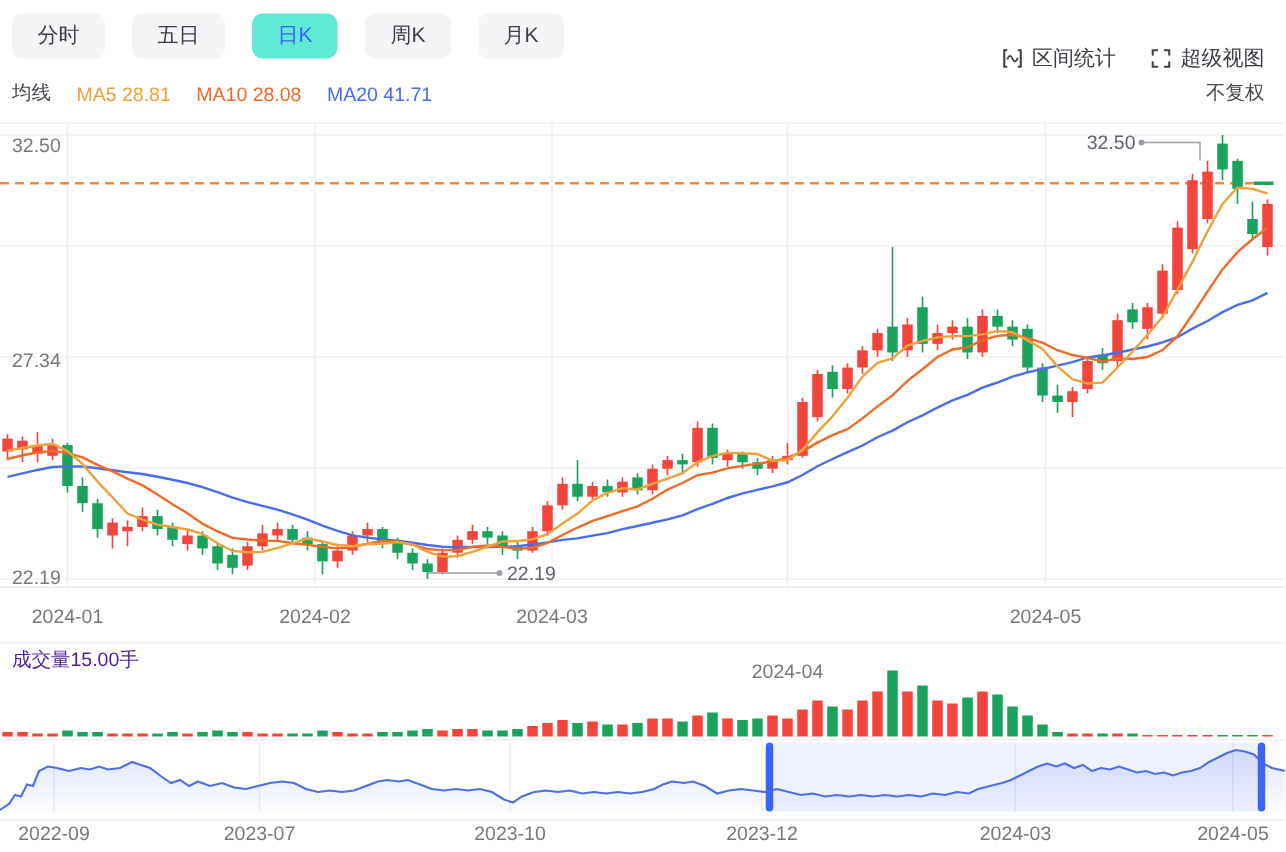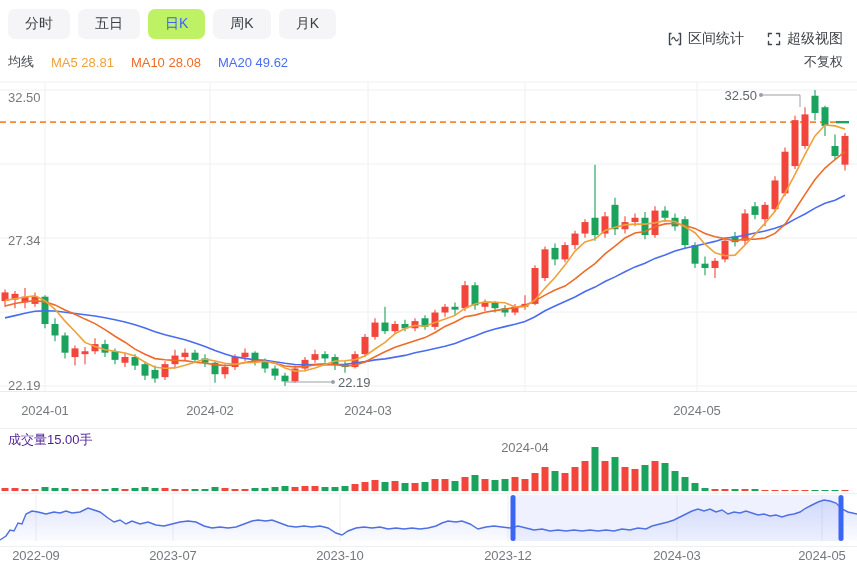--- a/index.html
+++ b/index.html
@@ -1,21 +1,21 @@
 <!DOCTYPE html>
 <html><head>
 <meta charset="utf-8">
 <style>
   html,body{margin:0;padding:0;background:#fff;}
   .app{position:relative;width:857px;height:568px;background:#fff;overflow:hidden;
        font-family:"Liberation Sans","DejaVu Sans",sans-serif;color:#33373d;}
-  .tabs{position:absolute;left:8px;top:9px;display:flex;gap:8px;justify-content:center;}
+  .tabs{position:absolute;left:8px;top:9px;display:flex;gap:18px;justify-content:center;}
   .tab{display:inline-flex;align-items:center;justify-content:center;height:30px;padding:0 17px;
        border-radius:7px;background:#f5f5f7;color:#3a3f45;font-size:14px;cursor:pointer;white-space:nowrap;}
-  .tab.selected{background:#bef264;color:#3d63f5;}
+  .tab.selected{background:#5eead4;color:#3d63f5;}
   .actions{position:absolute;right:14px;top:14px;display:flex;gap:22px;align-items:center;font-size:14px;color:#3a3f45;margin-top:16px;}
   .action{display:inline-flex;align-items:center;gap:5px;cursor:pointer;}
   .action svg{display:block;}
   .legend{position:absolute;left:8px;top:53px;font-size:13px;display:flex;gap:17px;align-items:center;}
   .legend .t{color:#44484e;}
   .adjust{position:absolute;right:14px;top:53px;font-size:13px;color:#44484e;cursor:pointer;}
   .svgabs{position:absolute;left:0;}
   #main-chart{top:76px;}
   #vol-chart{top:428px;}
   #nav-chart{top:494px;}
@@ -59,21 +59,21 @@
         </svg>
       </span>
       <span>超级视图</span>
     </div>
   </div>
 
   <div class="legend">
     <span class="t">均线</span>
     <span style="color:#f0a13a">MA5 28.81</span>
     <span style="color:#ee6b28">MA10 28.08</span>
-    <span style="color:#4a6cf0">MA20 49.62</span>
+    <span style="color:#4a6cf0">MA20 41.71</span>
   </div>
   <div class="adjust">不复权</div>
 
   <svg id="main-chart" class="svgabs" width="857" height="316">
       <line x1="0" y1="6" x2="857" y2="6" stroke="#f0f0f2"></line>
       <line x1="0" y1="14" x2="857" y2="14" stroke="#f0f0f2"></line>
       <line x1="0" y1="88" x2="857" y2="88" stroke="#f0f0f2"></line>
       <line x1="0" y1="162" x2="857" y2="162" stroke="#f0f0f2"></line>
       <line x1="0" y1="236" x2="857" y2="236" stroke="#f0f0f2"></line>
       <line x1="0" y1="310" x2="857" y2="310" stroke="#f0f0f2"></line>

